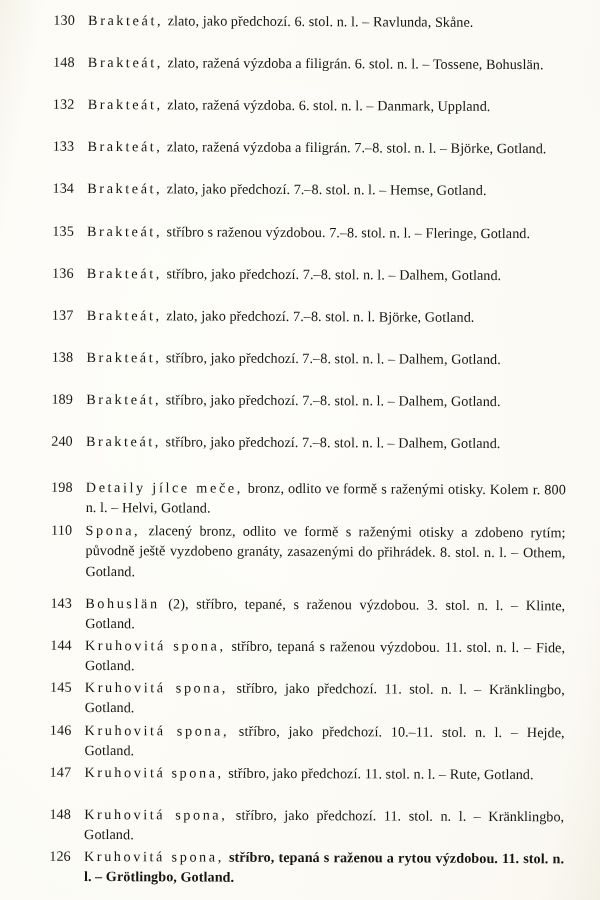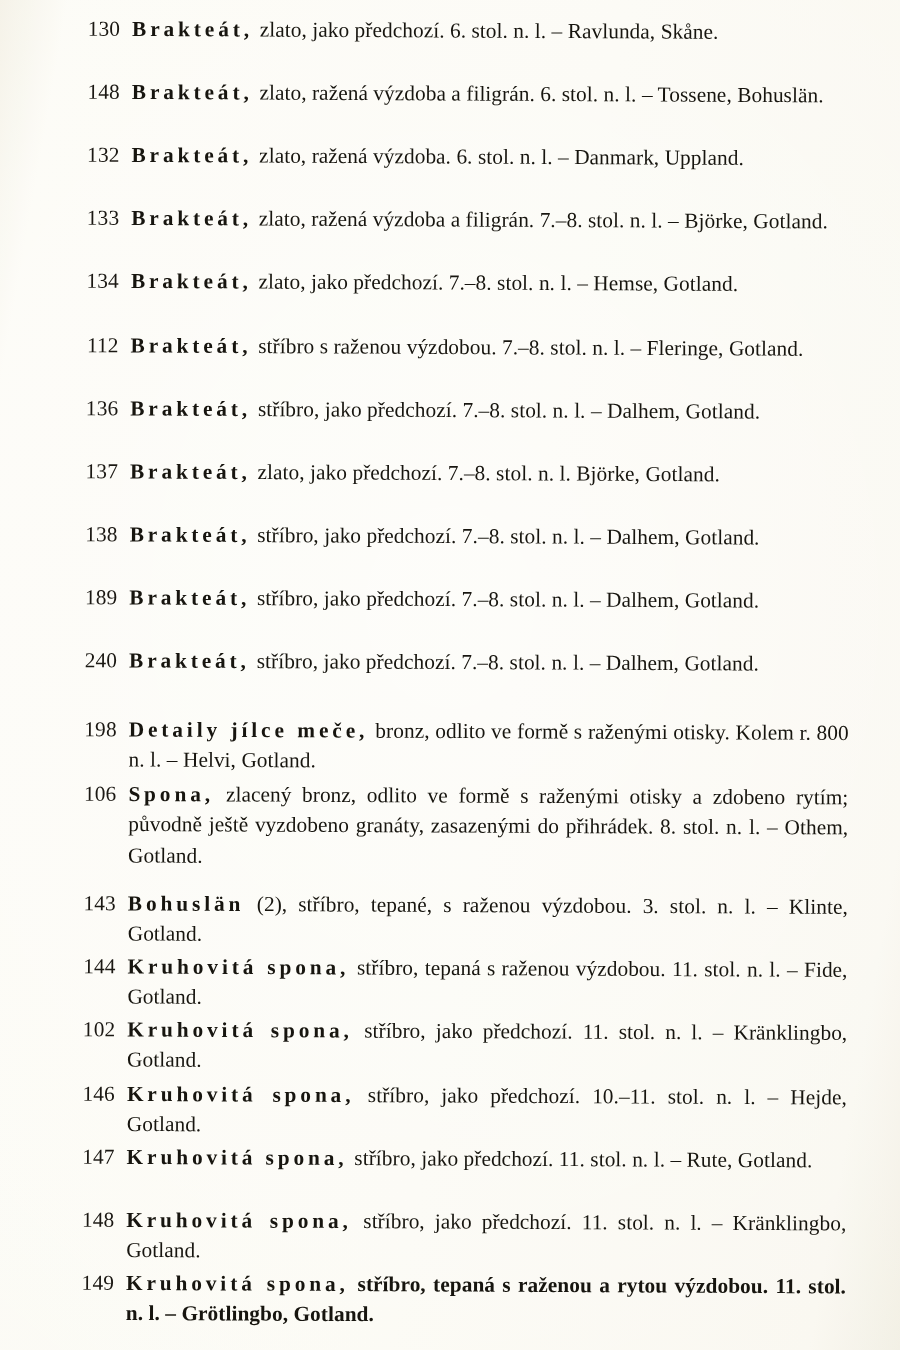--- a/index.html
+++ b/index.html
@@ -41,21 +41,21 @@
   .entry {
     display: flex;
     align-items: flex-start;
     margin: 0 0 0 0;
     padding: 0;
   }
 
   .entry-num {
     flex: 0 0 auto;
     width: 32px;
-    text-align: right;
+    text-align: center;
     font-size: 14.2px;
     line-height: 20.9px;
     letter-spacing: 0.1px;
     font-family: "Liberation Serif", "DejaVu Serif", serif;
     color: #1b1813;
     -webkit-font-smoothing: antialiased;
   }
 
   .entry-body {
     flex: 1 1 auto;
@@ -65,21 +65,21 @@
     text-justify: inter-word;
     padding-left: 8px;
     padding-right: 0;
     color: #17150f;
     hyphens: manual;
     -webkit-font-smoothing: antialiased;
   }
 
   
   .hw {
-    font-weight: bold;
+    font-weight: normal;
     letter-spacing: 2.6px;
     margin-right: 1px;
   }
 
   .entry-body .rest {
     letter-spacing: 0.05px;
   }
 
   
   .e130 .entry-body { width: 452px; }
@@ -126,21 +126,21 @@
     </div>
     <div class="entry e133" style="position: absolute; left: 46px; top: 136.5px; width: 520px;">
       <div class="entry-num">133</div>
       <div class="entry-body"><span class="hw">Brakteát,</span> <span class="rest">zlato, ražená výzdoba a filigrán. 7.–8. stol. n. l. – Björke, Gotland.</span></div>
     </div>
     <div class="entry e134" style="position: absolute; left: 46px; top: 178.5px; width: 520px;">
       <div class="entry-num">134</div>
       <div class="entry-body"><span class="hw">Brakteát,</span> <span class="rest">zlato, jako předchozí. 7.–8. stol. n. l. – Hemse, Gotland.</span></div>
     </div>
     <div class="entry e135" style="position: absolute; left: 46px; top: 221.5px; width: 520px;">
-      <div class="entry-num">112</div>
+      <div class="entry-num">135</div>
       <div class="entry-body"><span class="hw">Brakteát,</span> <span class="rest">stříbro s raženou výzdobou. 7.–8. stol. n. l. – Fleringe, Gotland.</span></div>
     </div>
     <div class="entry e136" style="position: absolute; left: 46px; top: 263.5px; width: 520px;">
       <div class="entry-num">136</div>
       <div class="entry-body"><span class="hw">Brakteát,</span> <span class="rest">stříbro, jako předchozí. 7.–8. stol. n. l. – Dalhem, Gotland.</span></div>
     </div>
     <div class="entry e137" style="position: absolute; left: 46px; top: 305.5px; width: 520px;">
       <div class="entry-num">137</div>
       <div class="entry-body"><span class="hw">Brakteát,</span> <span class="rest">zlato, jako předchozí. 7.–8. stol. n. l. Björke, Gotland.</span></div>
     </div>
@@ -154,44 +154,44 @@
     </div>
     <div class="entry e140" style="position: absolute; left: 46px; top: 431.5px; width: 520px;">
       <div class="entry-num">240</div>
       <div class="entry-body"><span class="hw">Brakteát,</span> <span class="rest">stříbro, jako předchozí. 7.–8. stol. n. l. – Dalhem, Gotland.</span></div>
     </div>
     <div class="entry e141" style="position: absolute; left: 46px; top: 477.5px; width: 520px;">
       <div class="entry-num">198</div>
       <div class="entry-body"><span class="hw">Detaily jílce meče,</span> <span class="rest">bronz, odlito ve formě s raženými otisky. Kolem r. 800 n. l. – Helvi, Gotland.</span></div>
     </div>
     <div class="entry e142" style="position: absolute; left: 46px; top: 520.5px; width: 520px;">
-      <div class="entry-num">106</div>
+      <div class="entry-num">110</div>
       <div class="entry-body"><span class="hw">Spona,</span> <span class="rest">zlacený bronz, odlito ve formě s raženými otisky a zdobeno rytím; původně ještě vyzdobeno granáty, zasazenými do přihrádek. 8. stol. n. l. – Othem, Gotland.</span></div>
     </div>
     <div class="entry e143" style="position: absolute; left: 46px; top: 593.5px; width: 520px;">
       <div class="entry-num">143</div>
       <div class="entry-body"><span class="hw">Bohuslän</span> <span class="rest">(2), stříbro, tepané, s raženou výzdobou. 3. stol. n. l. – Klinte, Gotland.</span></div>
     </div>
     <div class="entry e144" style="position: absolute; left: 46px; top: 635.5px; width: 520px;">
       <div class="entry-num">144</div>
       <div class="entry-body"><span class="hw">Kruhovitá spona,</span> <span class="rest">stříbro, tepaná s raženou výzdobou. 11. stol. n. l. – Fide, Gotland.</span></div>
     </div>
     <div class="entry e145" style="position: absolute; left: 46px; top: 677.5px; width: 520px;">
-      <div class="entry-num">102</div>
+      <div class="entry-num">145</div>
       <div class="entry-body"><span class="hw">Kruhovitá spona,</span> <span class="rest">stříbro, jako předchozí. 11. stol. n. l. – Kränklingbo, Gotland.</span></div>
     </div>
     <div class="entry e146" style="position: absolute; left: 46px; top: 720.5px; width: 520px;">
       <div class="entry-num">146</div>
       <div class="entry-body"><span class="hw">Kruhovitá spona,</span> <span class="rest">stříbro, jako předchozí. 10.–11. stol. n. l. – Hejde, Gotland.</span></div>
     </div>
     <div class="entry e147" style="position: absolute; left: 46px; top: 762.5px; width: 520px;">
       <div class="entry-num">147</div>
       <div class="entry-body"><span class="hw">Kruhovitá spona,</span> <span class="rest">stříbro, jako předchozí. 11. stol. n. l. – Rute, Gotland.</span></div>
     </div>
     <div class="entry e148" style="position: absolute; left: 46px; top: 804.5px; width: 520px;">
       <div class="entry-num">148</div>
       <div class="entry-body"><span class="hw">Kruhovitá spona,</span> <span class="rest">stříbro, jako předchozí. 11. stol. n. l. – Kränklingbo, Gotland.</span></div>
     </div>
     <div class="entry e149" style="position: absolute; left: 46px; top: 846.5px; width: 520px;">
-      <div class="entry-num">149</div>
+      <div class="entry-num">126</div>
       <div class="entry-body"><span class="hw">Kruhovitá spona,</span> <span class="rest inked">stříbro, tepaná s raženou a rytou výzdobou. 11. stol. n. l. – Grötlingbo, Gotland.</span></div>
     </div>
   </div>
 
 </body></html>

